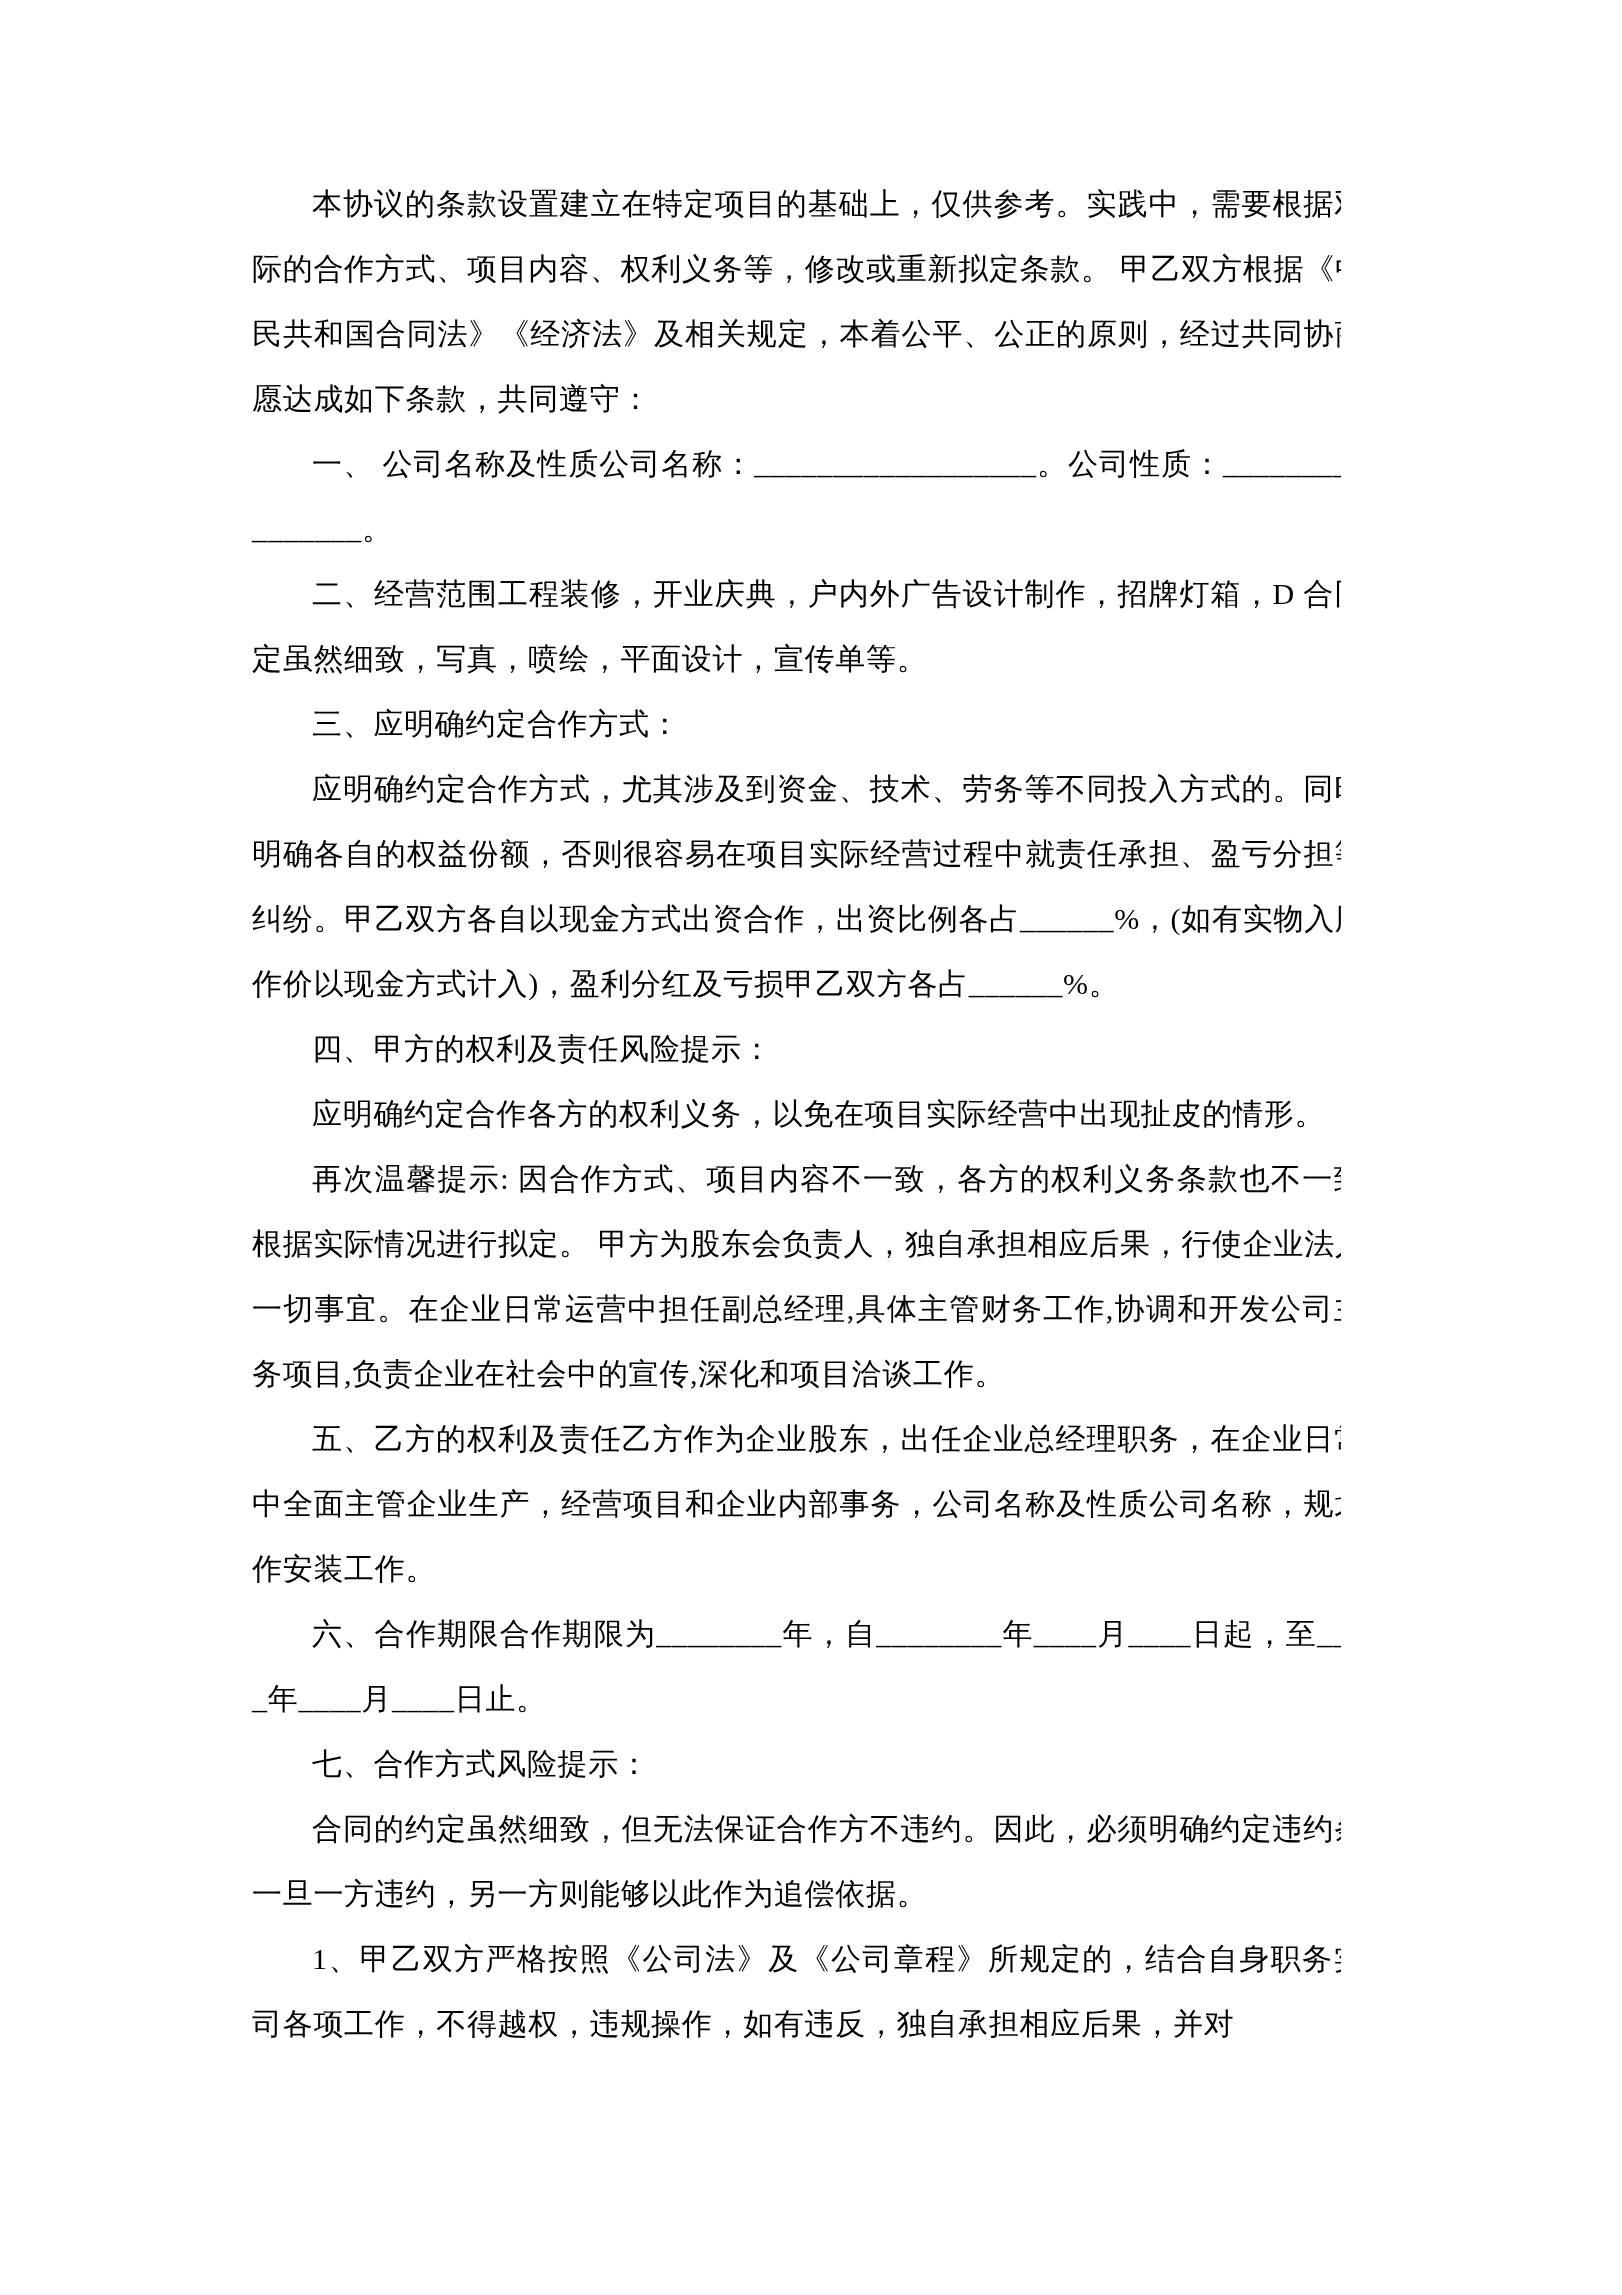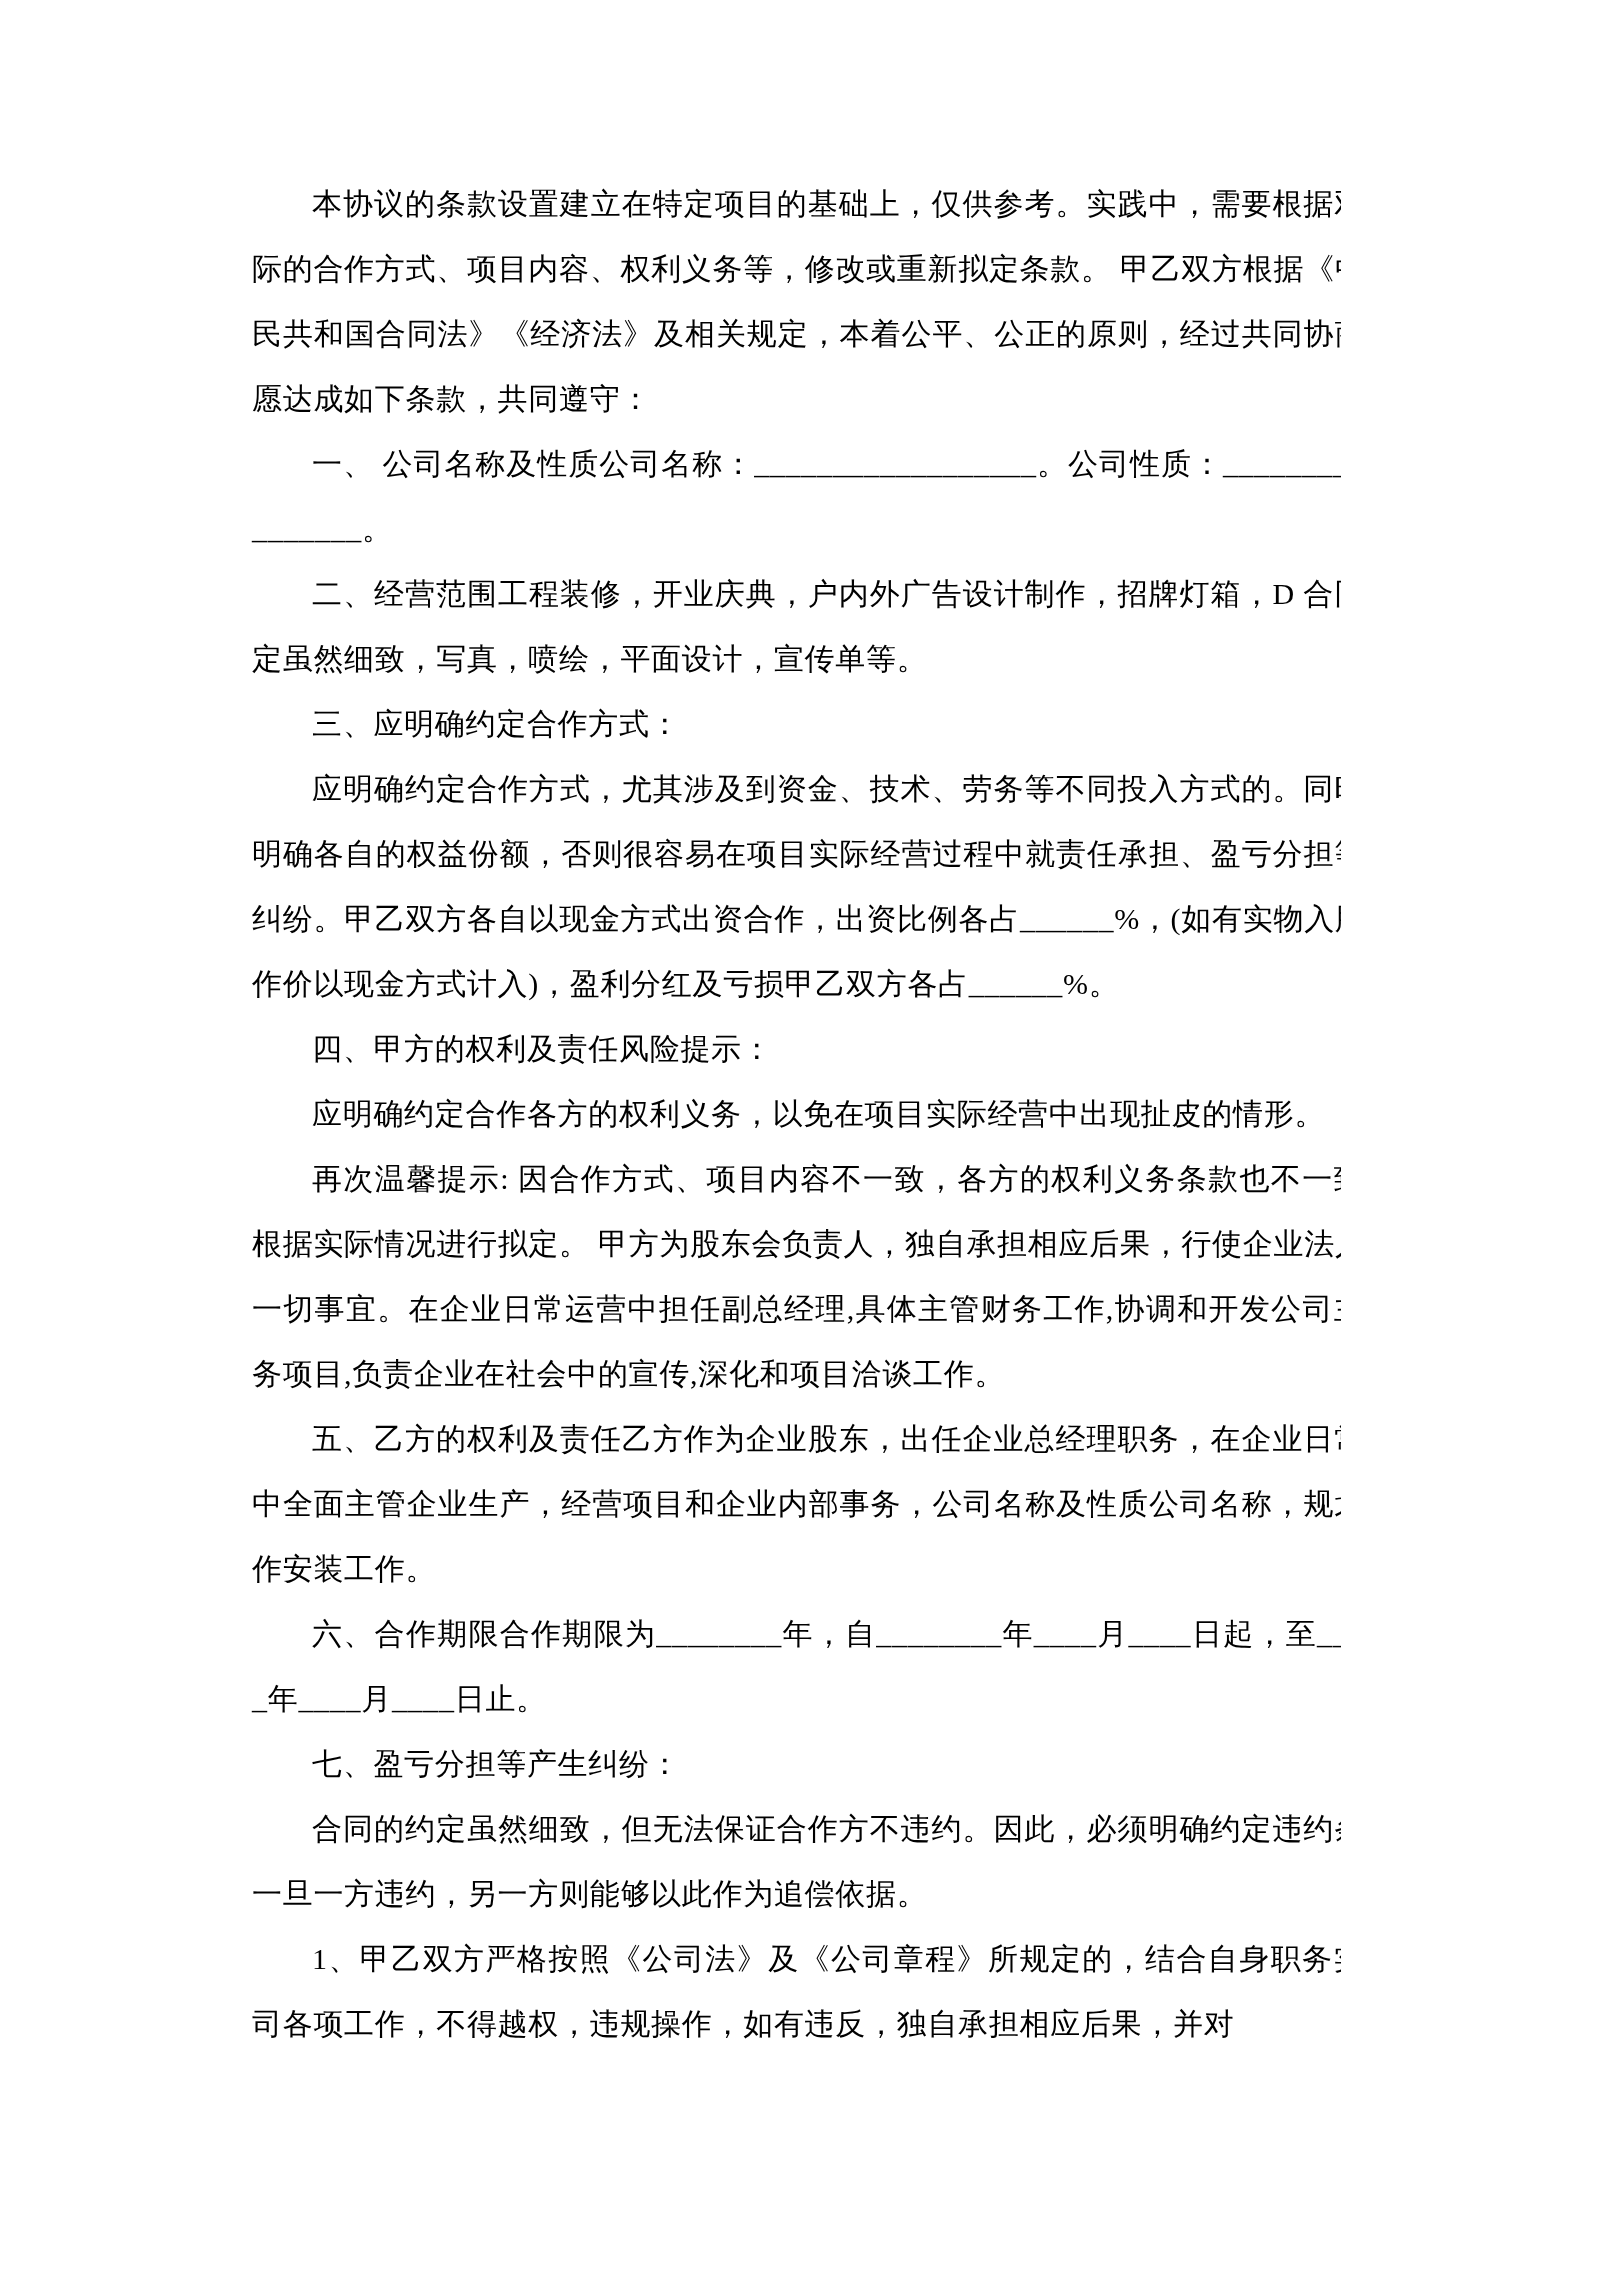--- a/index.html
+++ b/index.html
@@ -41,18 +41,18 @@
     <p>本协议的条款设置建立在特定项目的基础上，仅供参考。实践中，需要根据双方实际的合作方式、项目内容、权利义务等，修改或重新拟定条款。 甲乙双方根据《中华人民共和国合同法》《经济法》及相关规定，本着公平、公正的原则，经过共同协商，自愿达成如下条款，共同遵守：</p>
     <p>一、 公司名称及性质公司名称：__________________。公司性质：____________________。</p>
     <p>二、经营范围工程装修，开业庆典，户内外广告设计制作，招牌灯箱，D 合同的约定虽然细致，写真，喷绘，平面设计，宣传单等。</p>
     <p>三、应明确约定合作方式：</p>
     <p>应明确约定合作方式，尤其涉及到资金、技术、劳务等不同投入方式的。同时，应明确各自的权益份额，否则很容易在项目实际经营过程中就责任承担、盈亏分担等产生纠纷。甲乙双方各自以现金方式出资合作，出资比例各占______%，(如有实物入股，也作价以现金方式计入)，盈利分红及亏损甲乙双方各占______%。</p>
     <p>四、甲方的权利及责任风险提示：</p>
     <p>应明确约定合作各方的权利义务，以免在项目实际经营中出现扯皮的情形。</p>
     <p>再次温馨提示: 因合作方式、项目内容不一致，各方的权利义务条款也不一致，应根据实际情况进行拟定。 甲方为股东会负责人，独自承担相应后果，行使企业法人相关一切事宜。在企业日常运营中担任副总经理,具体主管财务工作,协调和开发公司主营业务项目,负责企业在社会中的宣传,深化和项目洽谈工作。</p>
     <p>五、乙方的权利及责任乙方作为企业股东，出任企业总经理职务，在企业日常运营中全面主管企业生产，经营项目和企业内部事务，公司名称及性质公司名称，规划和制作安装工作。</p>
     <p>六、合作期限合作期限为________年，自________年____月____日起，至________年____月____日止。</p>
-    <p>七、盈亏分担等产生纠纷：</p>
+    <p>七、合作方式风险提示：</p>
     <p>合同的约定虽然细致，但无法保证合作方不违约。因此，必须明确约定违约条款，一旦一方违约，另一方则能够以此作为追偿依据。</p>
     <p>1、甲乙双方严格按照《公司法》及《公司章程》所规定的，结合自身职务实施公司各项工作，不得越权，违规操作，如有违反，独自承担相应后果，并对</p>
   </div>
 </div>
 
 
 </body></html>

